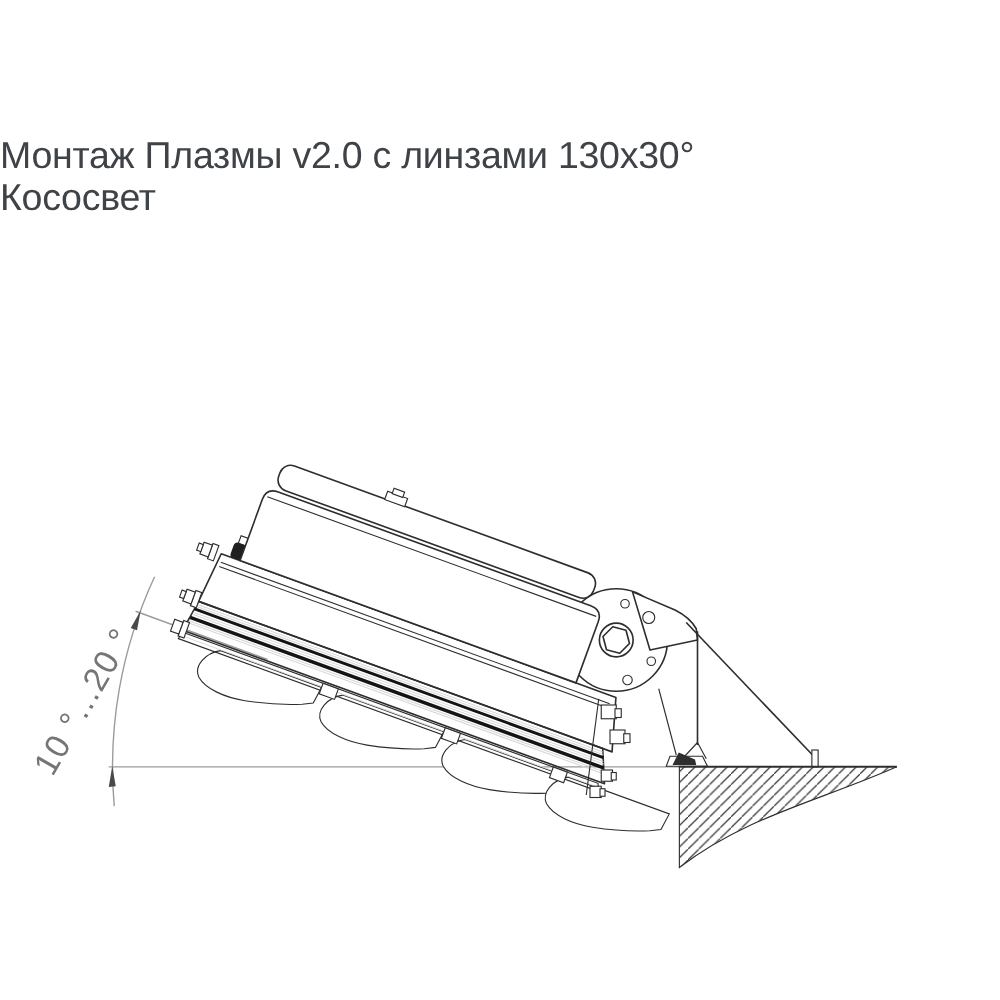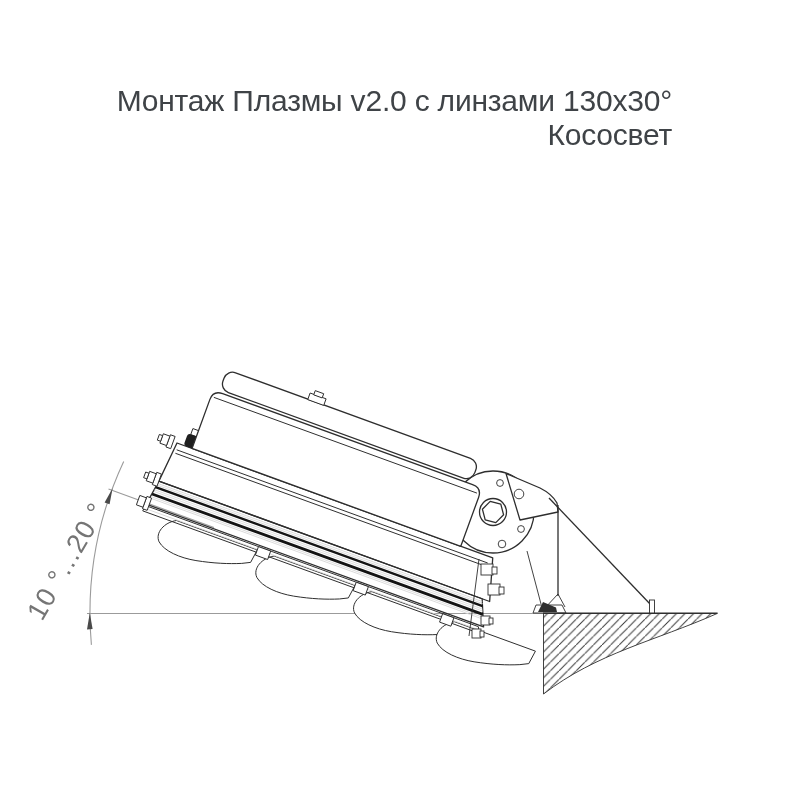--- a/index.html
+++ b/index.html
@@ -3,21 +3,21 @@
 <meta charset="utf-8">
 <style>
   :root{
     --background:#ffffff; --title:#3f4347; --line:#2e2e2e; --dim-line:#9b9b9b;
     --dim-text:#757575; --arrow:#4a4a4a; --heatsink:#4f4f4f; --fin-light:#d6d6d6;
     --fin-dark:#141414; --hatch:#3a3a3a; --cap:#1f1f1f;
   }
   html,body{margin:0;padding:0;background:var(--background);}
   .stage{position:relative;width:800px;height:800px;background:var(--background);overflow:hidden;
          font-family:"Liberation Sans", sans-serif;}
-  .title{position:absolute;top:84px;left:0;width:672px;text-align:right;
+  .title{position:absolute;top:108px;left:0;width:672px;text-align:left;
          font-size:30px;letter-spacing:-0.2px;color:var(--title);}
   svg{position:absolute;left:0;top:0;}
   .s-main{stroke:var(--line);fill:none;stroke-width:1.3;stroke-linejoin:round;}
   .s-thin{stroke:var(--line);fill:none;stroke-width:0.9;}
   .f-white{fill:#ffffff;}
   .s-dim{stroke:var(--dim-line);fill:none;stroke-width:1.1;}
   .f-arrow{fill:var(--arrow);stroke:none;}
   .fin-l{stroke:var(--fin-light);stroke-width:0.8;}
   .fin-d{stroke:var(--fin-dark);}
   .angle-text{fill:var(--dim-text);font-family:"Liberation Sans",sans-serif;

